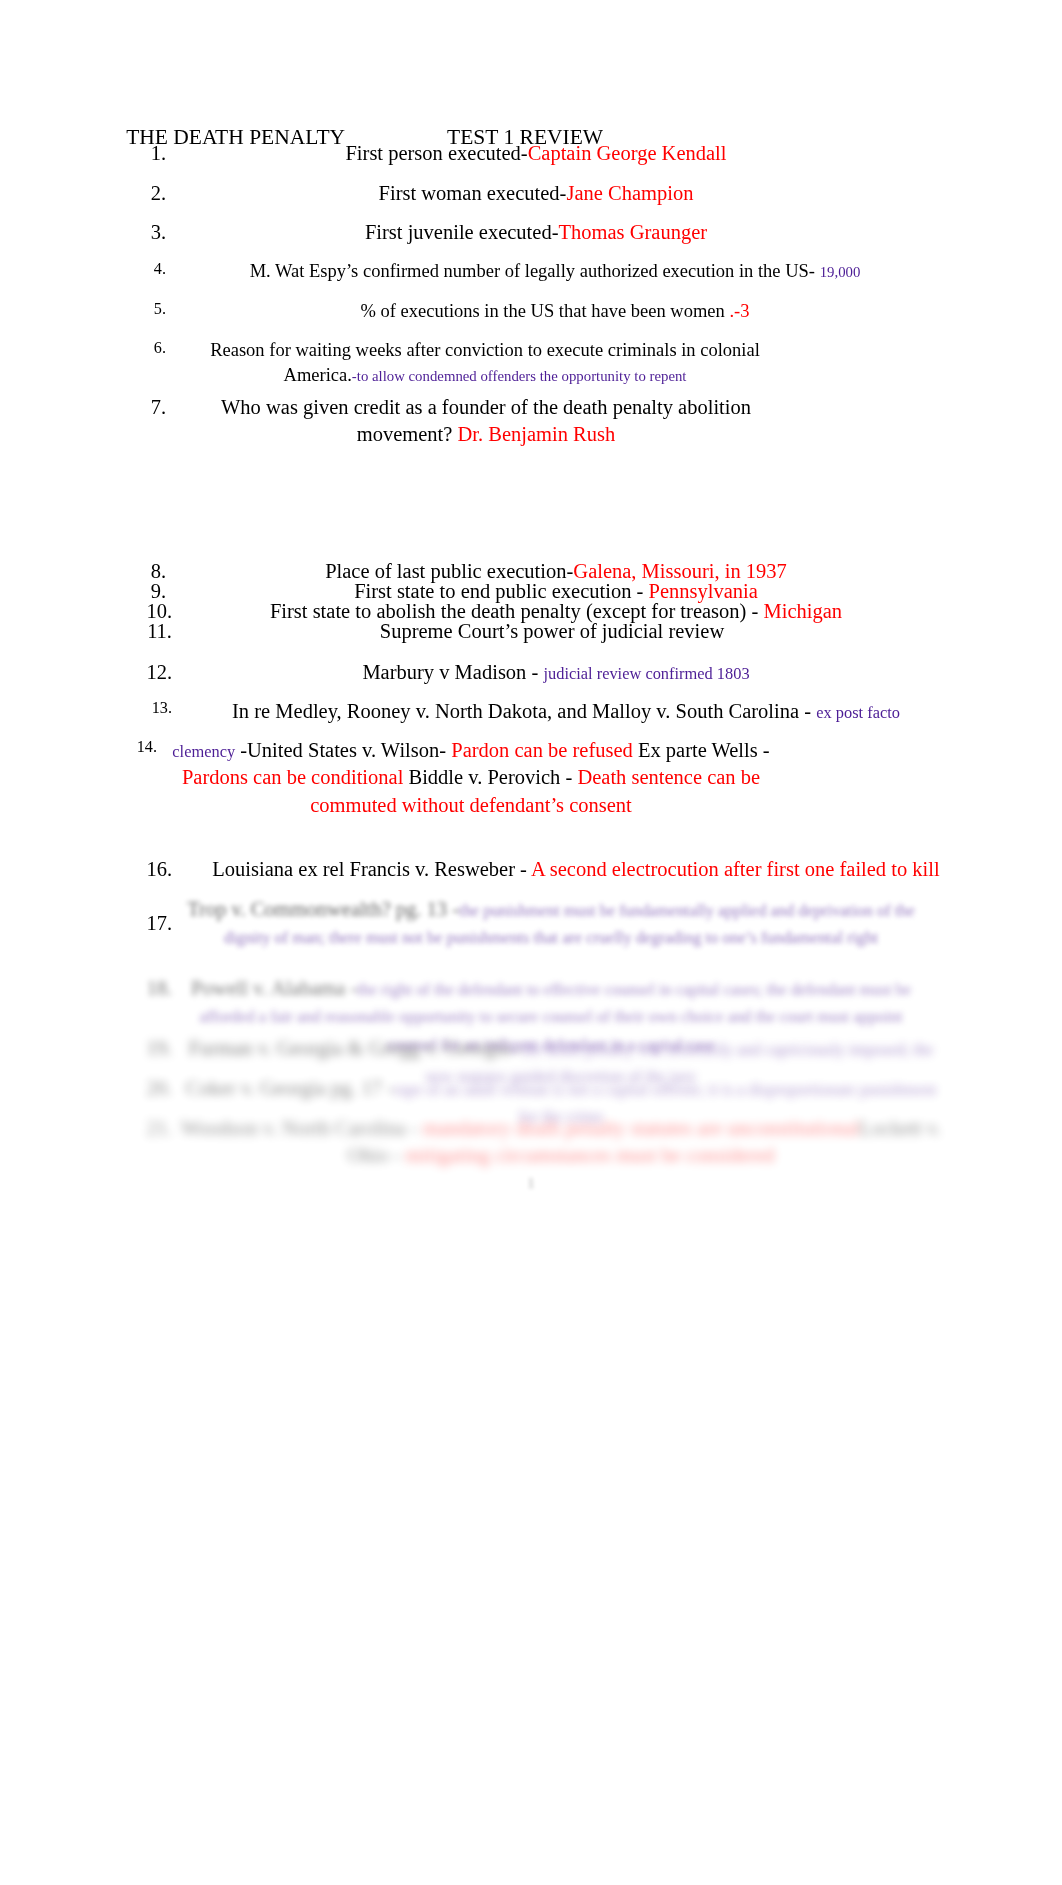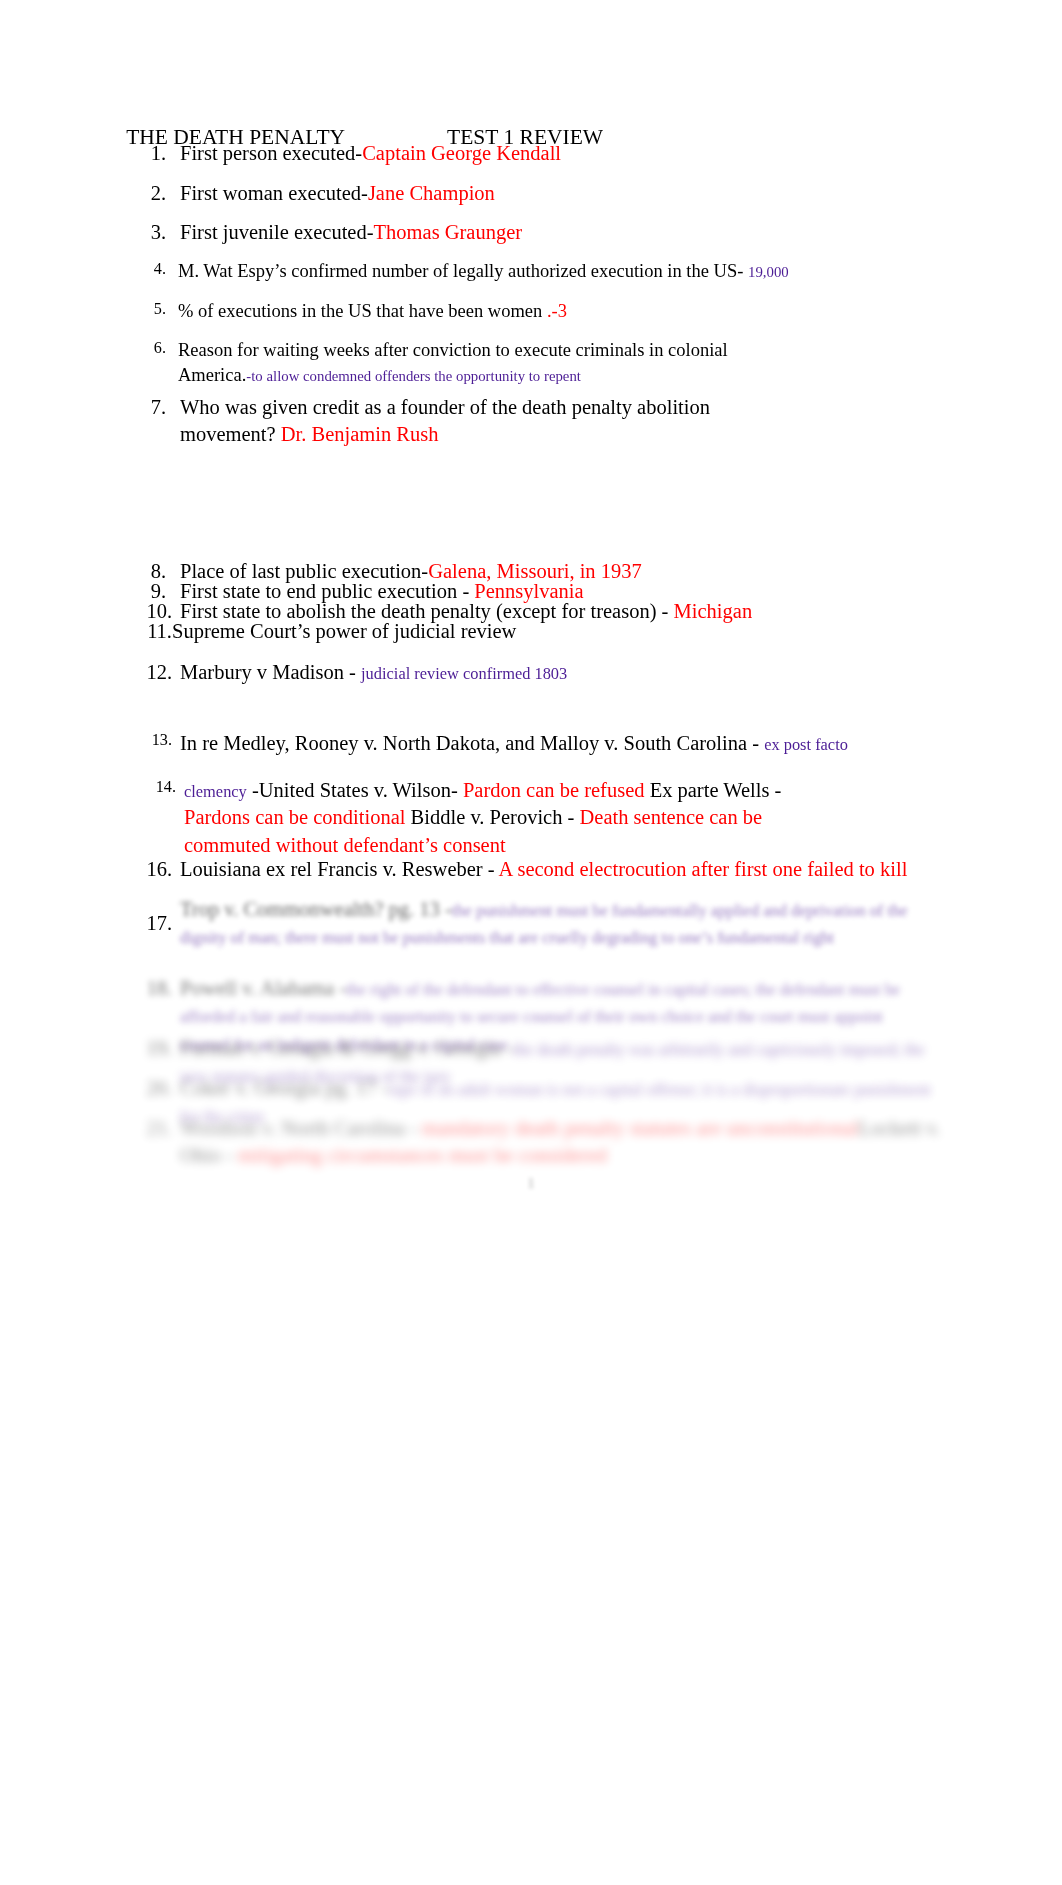--- a/index.html
+++ b/index.html
@@ -46,20 +46,21 @@
     display: flex;
     align-items: flex-start;
   }
   .item .num {
     flex: 0 0 auto;
     text-align: right;
     white-space: pre;
   }
   .item .body {
     flex: 1 1 auto;
+    text-align: center;
   }
 
   
   .sz-lg { font-size: 20.5px; line-height: 1.33; }
   .sz-md { font-size: 18.5px; line-height: 1.33; }
 
   .num-lg { width: 34px; font-size: 20.5px; margin-right: 14px; }
   .num-sm { width: 34px; font-size: 16.2px; margin-right: 12px; }
 
   .ans { color: #ff0000; }
@@ -150,26 +151,26 @@
   <div class="item sz-lg tight" style="left:132px; top:619px; width:800px;">
     <span class="num num-lg" style="width:40px; margin-right:0;">11.</span>
     <span class="body"><span class="q">Supreme Court’s power of judicial review</span><span class="ans"></span></span>
   </div>
 
   <div class="item sz-lg" style="left:132px; top:659px; width:800px;">
     <span class="num num-lg" style="width:40px; margin-right:8px;">12.</span>
     <span class="body"><span class="q">Marbury v Madison - </span><span class="ans ans-sm">judicial review confirmed 1803</span></span>
   </div>
 
-  <div class="item sz-lg" style="left:132px; top:698px; width:820px;margin-top:32px;">
+  <div class="item sz-lg" style="left:132px; top:698px; width:820px;">
     <span class="num num-sm" style="width:40px; margin-right:8px;">13.</span>
     <span class="body"><span class="q">In re Medley, Rooney v. North Dakota, and Malloy v. South Carolina - </span><span class="ans ans-sm">ex post facto</span></span>
   </div>
 
-  <div class="item sz-lg" style="left:136px; top:737px; width:660px;margin-top:40px;">
+  <div class="item sz-lg" style="left:117px; top:737px; width:660px;">
     <span class="num num-sm" style="width:40px; margin-right:8px;">14.</span>
     <span class="body"><span class="ans ans-sm">clemency</span><span class="q">   -United States v. Wilson-  </span><span class="ans">Pardon can be refused</span><span class="q"> Ex parte Wells - </span><span class="ans">Pardons can be conditional</span><span class="q"> Biddle v. Perovich - </span><span class="ans">Death sentence can be commuted without defendant’s consent</span></span>
   </div>
 
 
   <div class="item sz-lg" style="left:132px; top:856px; width:840px;">
     <span class="num num-lg" style="width:40px; margin-right:8px;">16.</span>
     <span class="body"><span class="q">Louisiana ex rel Francis v. Resweber - </span><span class="ans">A second electrocution after first one failed to kill</span></span>
   </div>
 

